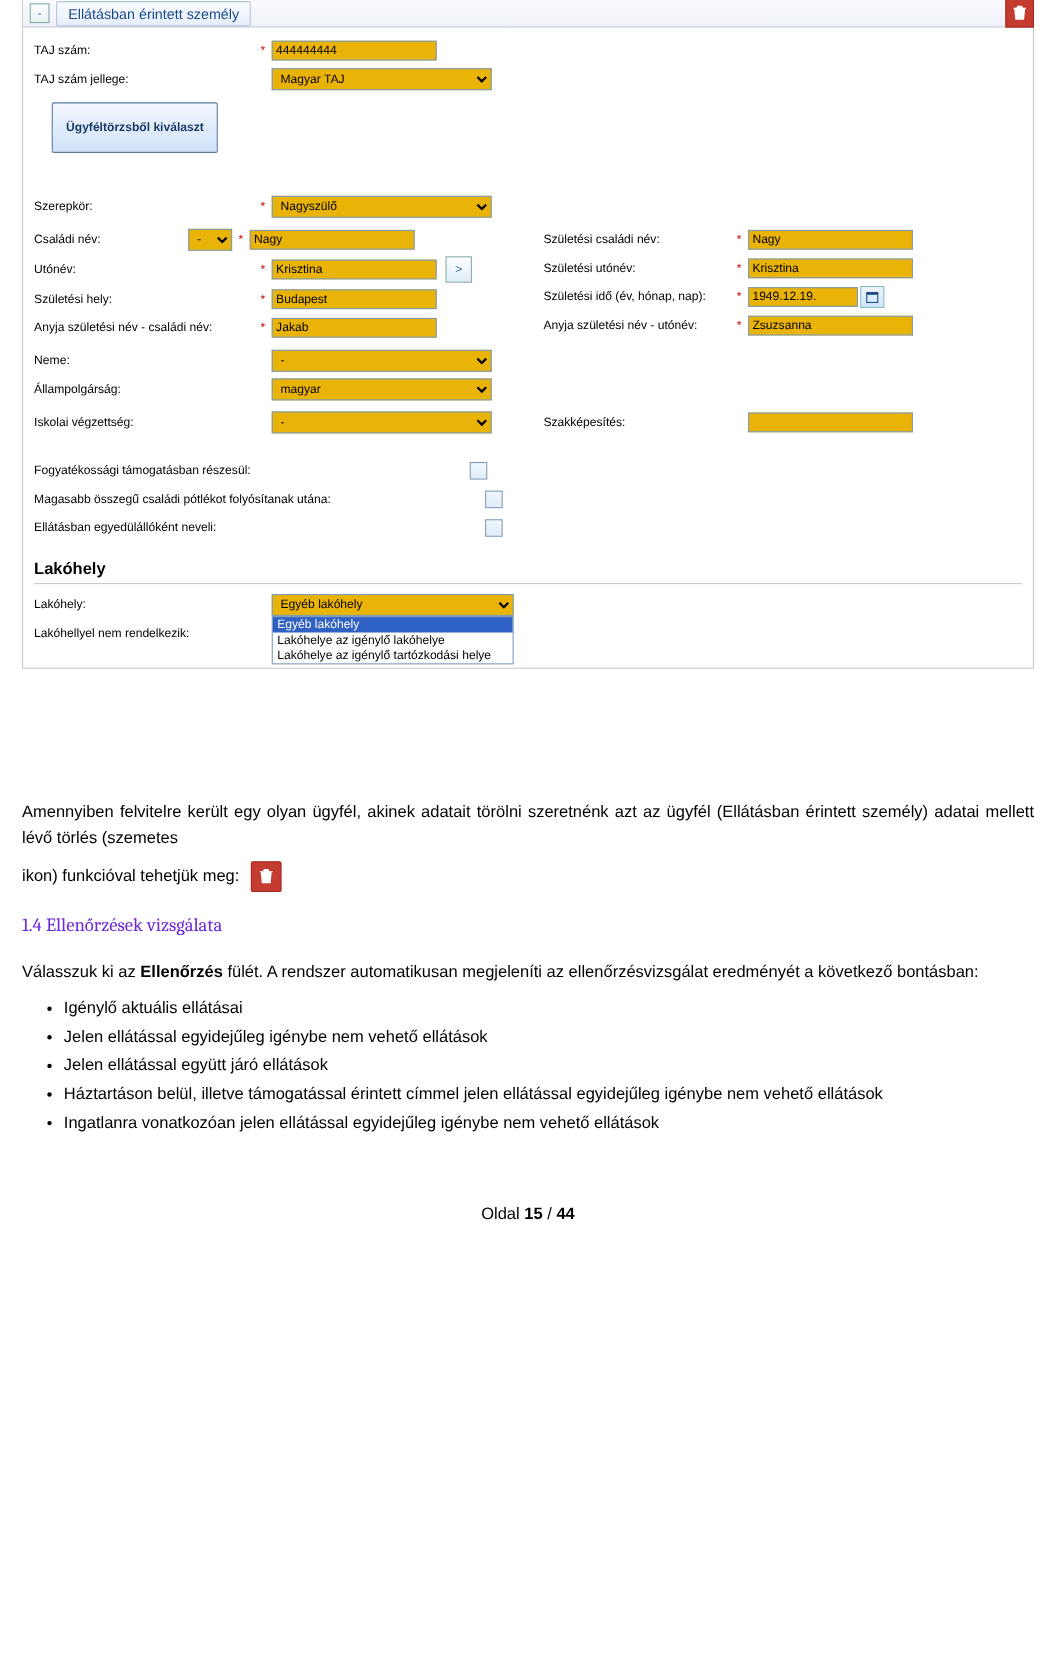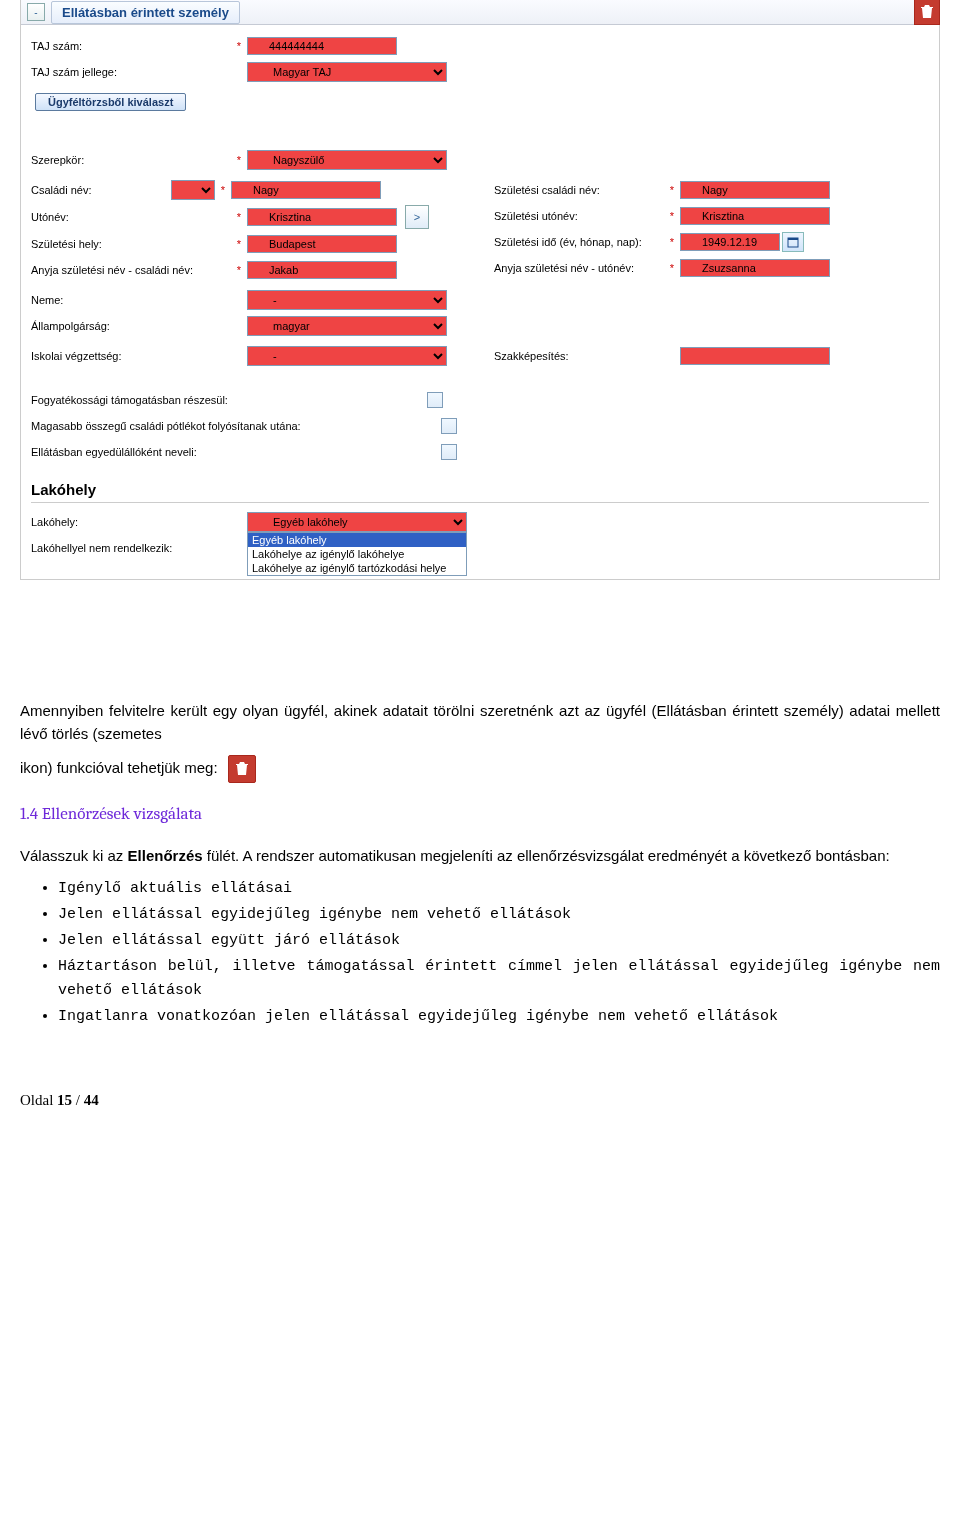--- a/index.html
+++ b/index.html
@@ -1,54 +1,54 @@
 <!DOCTYPE html>
 <html><head>
 <meta charset="utf-8">
 <style>
 html,body{margin:0;padding:0;background:#fff;font-family:Arial,Helvetica,sans-serif;font-size:11px;color:#000}
 .page{width:960px;margin:0 auto;padding:0 20px 60px;box-sizing:border-box}
 .form-panel{border:1px solid #ccc;border-top:none;background:#fff;padding-bottom:10px}
 .panel-header{display:flex;align-items:center;background:linear-gradient(#fafbff,#eef1f7);border-bottom:1px solid #c5cad4;height:24px;position:relative}
 .collapse-btn{width:16px;height:16px;margin:0 6px;border:1px solid #8aa;background:linear-gradient(#fff,#e8f0f0);display:flex;align-items:center;justify-content:center;font-size:10px;color:#369;cursor:pointer}
-.panel-title{font-weight:bold;font-size:13px;color:#1a4a8a;border:1px solid #b8c6da;background:linear-gradient(#fafdff,#e6eefb);padding:3px 10px;border-radius:2px}
+.panel-title{font-weight:normal;font-size:13px;color:#1a4a8a;border:1px solid #b8c6da;background:linear-gradient(#fafdff,#e6eefb);padding:3px 10px;border-radius:2px}
 .delete-btn{position:absolute;right:-1px;top:-1px;width:24px;height:24px;background:#c43b2f;display:flex;align-items:center;justify-content:center;border:1px solid #a8271c;cursor:pointer}
 .delete-btn svg{width:12px;height:14px;fill:#fff}
 .form-body{padding:6px 10px}
 .row{display:flex;align-items:center;margin:4px 0;min-height:22px}
 .lbl{font-size:11px;color:#000}
 .lbl-1{width:200px}
 .req{color:#c00;margin:0 4px;width:8px;text-align:center}
 .no-req{width:8px;margin:0 4px}
-input.txt,select.sel{font-size:11px;padding:2px 21px;border:1px solid #7f9db9;background:#ef4444;height:18px;box-sizing:border-box}
+input.txt,select.sel{font-size:11px;padding:2px 3px;border:1px solid #7f9db9;background:#eab308;height:18px;box-sizing:border-box}
 select.sel{height:20px}
 .w100{width:100px}
 .w150{width:150px}
 .w200{width:200px}
 .tiny-sel{width:40px}
-.btn3d{font-size:11px;padding:2px 12px;border:1px solid #5b7a9e;background:linear-gradient(#f4f8ff,#cfe2f8);color:#1a3a6a;font-weight:bold;cursor:pointer;border-radius:2px;margin:6px 4px}
+.btn3d{font-size:11px;padding:16px 12px;border:1px solid #5b7a9e;background:linear-gradient(#f4f8ff,#cfe2f8);color:#1a3a6a;font-weight:bold;cursor:pointer;border-radius:2px;margin:6px 16px}
 .arrow-btn{width:22px;height:22px;border:1px solid #8aa;background:linear-gradient(#fff,#e0ecf8);display:flex;align-items:center;justify-content:center;font-size:11px;color:#369;cursor:pointer;margin:0 8px}
 .col2{display:flex;gap:28px}
 .col{flex:1}
 .cal-btn{width:20px;height:18px;background:linear-gradient(#eef6ff,#d0e4fa);border:1px solid #8bb;margin-left:2px;display:flex;align-items:center;justify-content:center;cursor:pointer}
 .cal-btn svg{width:12px;height:12px;fill:#1a4a8a}
 .chk{width:14px;height:14px;border:1px solid #7f9db9;background:linear-gradient(#f0f8ff,#e0ecf8)}
 .sub-title{font-size:15px;font-weight:bold;color:#000000;border-bottom:1px solid #ccc;margin:18px 0 8px;padding-bottom:4px}
 .dropdown-wrap{position:relative;display:inline-block}
 .dropdown-list{position:absolute;top:20px;left:0;border:1px solid #7f9db9;background:#fff;width:218px;font-size:11px;z-index:10}
 .dropdown-list .opt{padding:1px 4px}
 .dropdown-list .opt.sel-opt{background:#2f60c4;color:#fff}
 .doc-text{font-family:Verdana,Geneva,sans-serif;font-size:15px;line-height:1.5;color:#000;margin-top:120px;text-align:justify}
 .doc-text p{margin:0 0 10px}
 .inline-del{display:inline-flex;vertical-align:middle;width:26px;height:26px;background:#c43b2f;border:1px solid #a8271c;border-radius:2px;align-items:center;justify-content:center;margin-left:6px}
 .inline-del svg{width:12px;height:14px;fill:#fff}
 .h-title{font-family:Cambria,Georgia,serif;font-size:17px;color:#6d28d9;margin:18px 0 18px}
-ul.bul{list-style:disc;margin:0 0 18px 38px;padding:0;font-family:Liberation Mono, monospace;font-size:15px;line-height:1.6}
+ul.bul{list-style:disc;margin:0 0 18px 38px;padding:0;font-family:Liberation Sans, sans-serif;font-size:15px;line-height:1.6}
 ul.bul li{margin:2px 0;text-align:justify}
-.footer{text-align:left;font-family:Liberation Serif, serif;font-size:15px;margin-top:60px}
+.footer{text-align:center;font-family:Liberation Sans, sans-serif;font-size:15px;margin-top:60px}
 </style>
 </head>
 <body>
 
 <div class="page">
 
   <div class="form-panel">
     <div class="panel-header">
       <div class="collapse-btn">-</div>
       <div class="panel-title">Ellátásban érintett személy</div>

